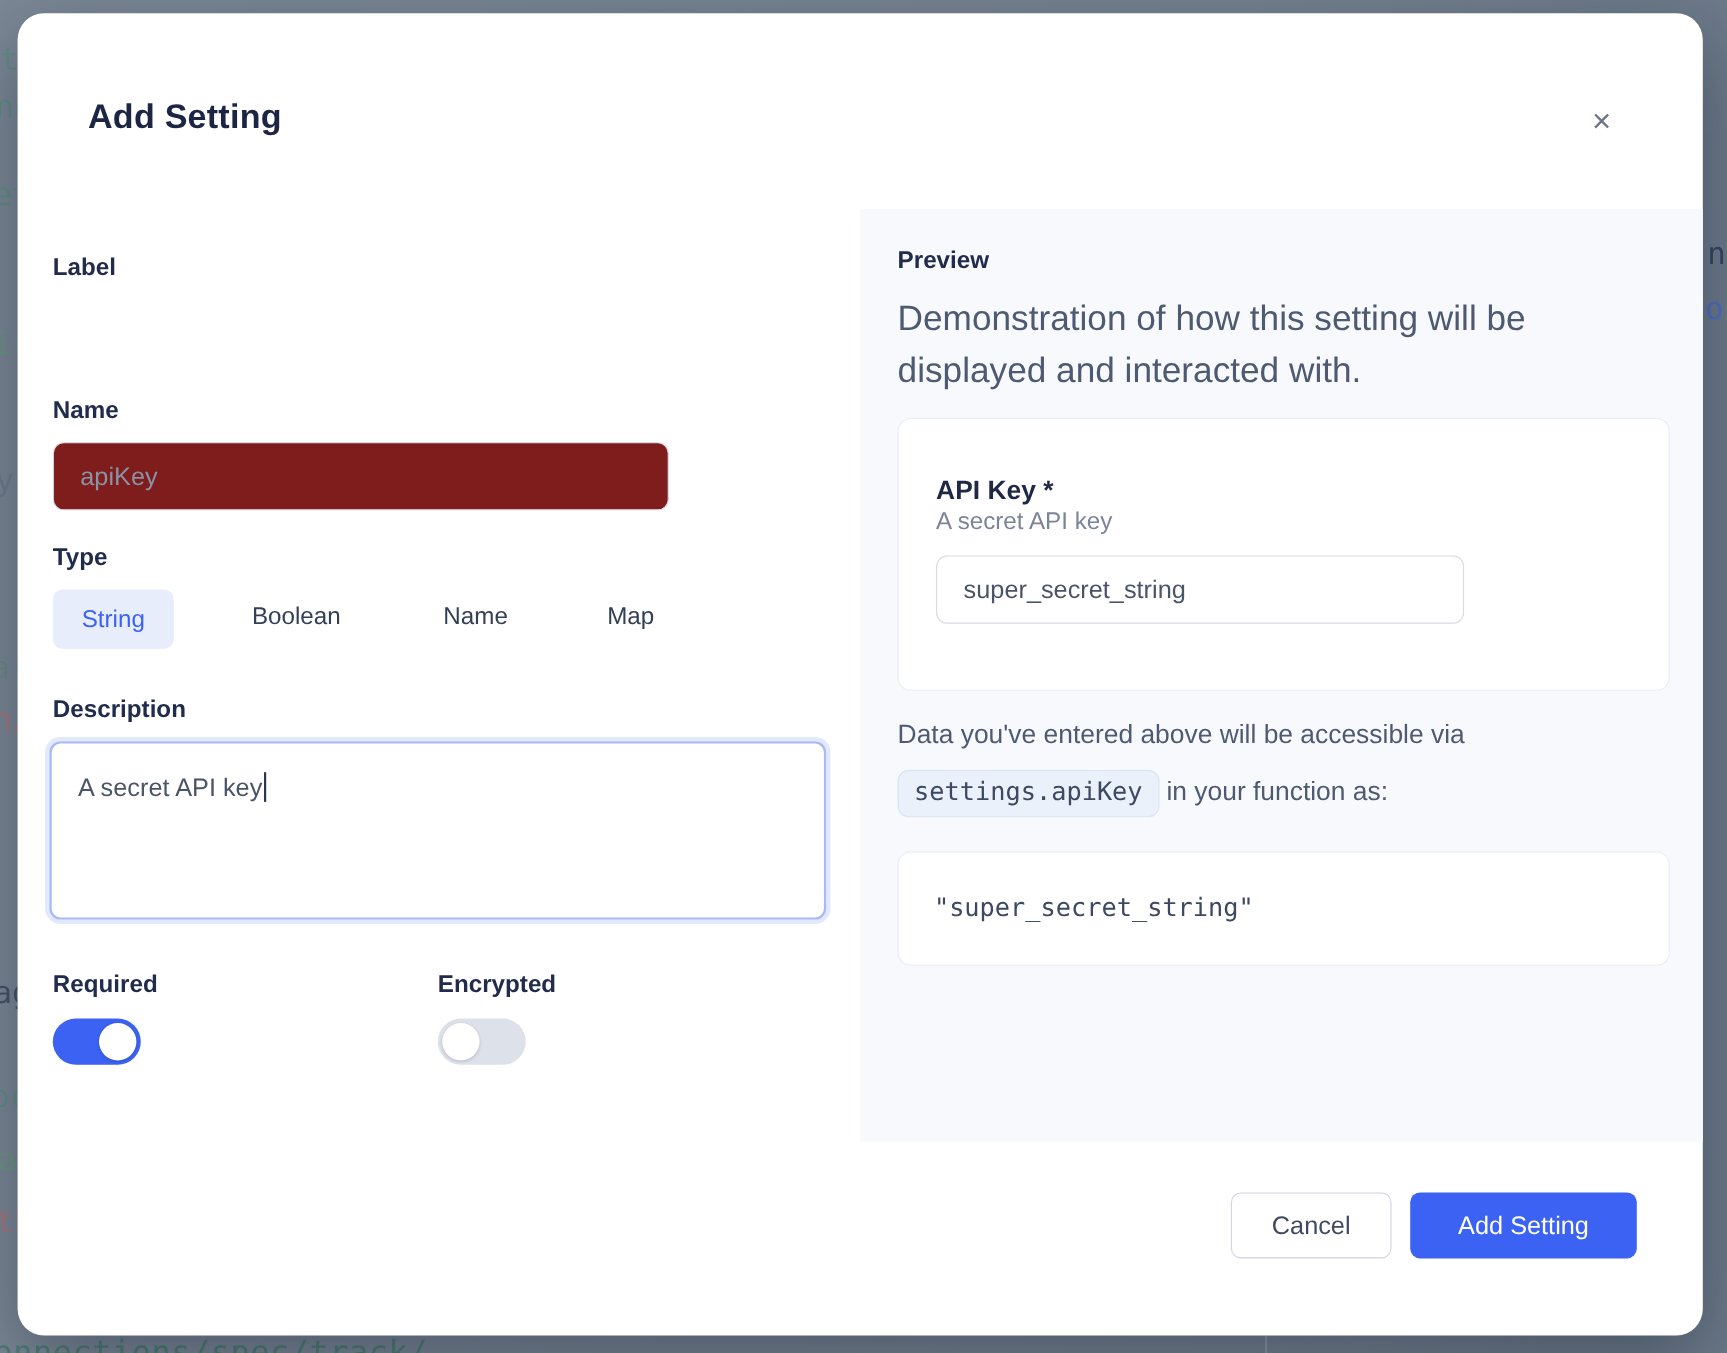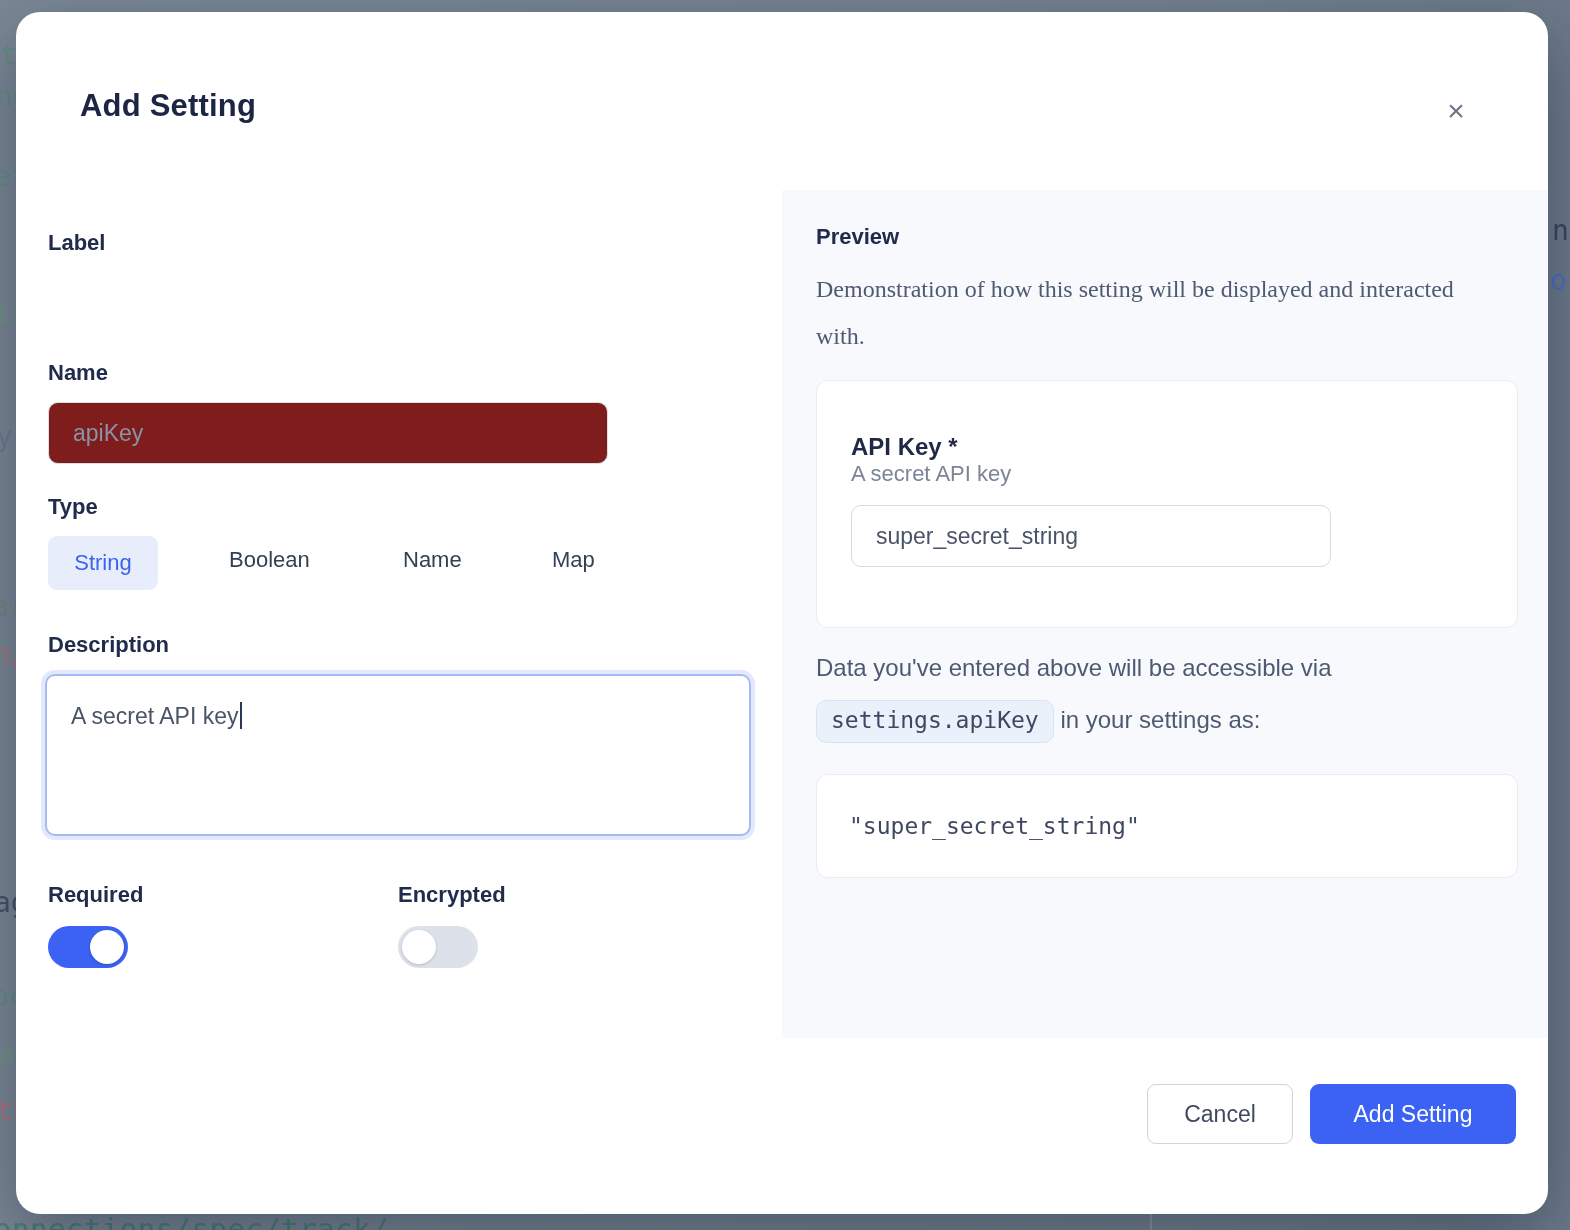--- a/index.html
+++ b/index.html
@@ -54,21 +54,21 @@
   .toggle .knob { position:absolute; top:4px; width:34px; height:34px; border-radius:50%; background:#fff; box-shadow:0 1px 3px rgba(0,0,0,.18); }
   .toggle.on { background:#3b62f2; } .toggle.on .knob { right:4px; }
   .toggle.off { background:#dce1ea; } .toggle.off .knob { left:4px; }
 
   
   .preview-panel {
     position:absolute; left:766px; top:178px; width:766px; height:848px;
     background:#f7f9fc; overflow:hidden;
   }
   .preview-heading { position:absolute; left:34px; top:34px; font-size:22px; font-weight:700; color:#212b4b; }
-  .preview-desc { position:absolute; left:34px; top:76px; width:660px; font-size:24px; line-height:47px; color:#4e5a72;font-family:Liberation Serif, serif; }
+  .preview-desc { position:absolute; left:34px; top:76px; width:660px; font-size:32px; line-height:47px; color:#4e5a72; }
 
   .preview-card {
     position:absolute; left:34px; top:190px; width:702px; height:248px;
     background:#fff; border:1.5px solid #e9ecf2; border-radius:12px;
   }
   .preview-card-title { position:absolute; left:34px; top:28px; font-size:24px; font-weight:700; color:#1f2946;margin-top:24px; }
   .preview-card-sub { position:absolute; left:34px; top:80px; font-size:22px; color:#7b8498; }
   .preview-input {
     position:absolute; left:34px; top:124px; width:480px; height:62px;
     border:1.5px solid #d6dae3; border-radius:10px; background:#fff;
@@ -82,21 +82,21 @@
   }
   .code-box {
     position:absolute; left:34px; top:584px; width:702px; height:104px;
     background:#fff; border:1.5px solid #e9ecf2; border-radius:12px;
     display:flex; align-items:center; padding-left:32px;
     font-size:23px; color:#3d4961;
   }
 
   
   .btn { position:absolute; top:1072px; height:60px; border-radius:9px; font-size:23px; cursor:pointer;
-    font-family:"Liberation Sans",sans-serif;margin-left:28px; }
+    font-family:"Liberation Sans",sans-serif; }
   .btn-cancel { left:1103px; width:146px; background:#fff; border:1.5px solid #cfd4de; color:#3f4a61; }
   .btn-primary { left:1266px; width:206px; background:#3b62f2; border:none; color:#ffffff; }
 </style>
 </head>
 <body>
 
 <div>
   <span class="bg-frag mono" style="left:0;top:38px;color:#5e9183">t</span>
   <span class="bg-frag mono" style="left:-4px;top:80px;color:#5e9183">ng</span>
   <span class="bg-frag mono" style="left:-6px;top:160px;color:#5e9183">et</span>
@@ -152,21 +152,21 @@
     <div class="preview-desc">Demonstration of how this setting will be displayed and interacted with.</div>
 
     <div class="preview-card">
       <div class="preview-card-title">API Key *</div>
       <div class="preview-card-sub">A secret API key</div>
       <input class="preview-input" value="super_secret_string" style="">
     </div>
 
     <div class="access-text"><span>Data you've entered above will be accessible via</span>
       <span class="code-chip mono">settings.apiKey</span>
-      <span>in your settings as:</span></div>
+      <span>in your function as:</span></div>
 
     <div class="code-box">
         <span class="mono">"super_secret_string"</span>
       </div>
   </div>
 
   <button class="btn btn-cancel">Cancel</button>
   <button class="btn btn-primary">Add Setting</button>
 
 </div>

